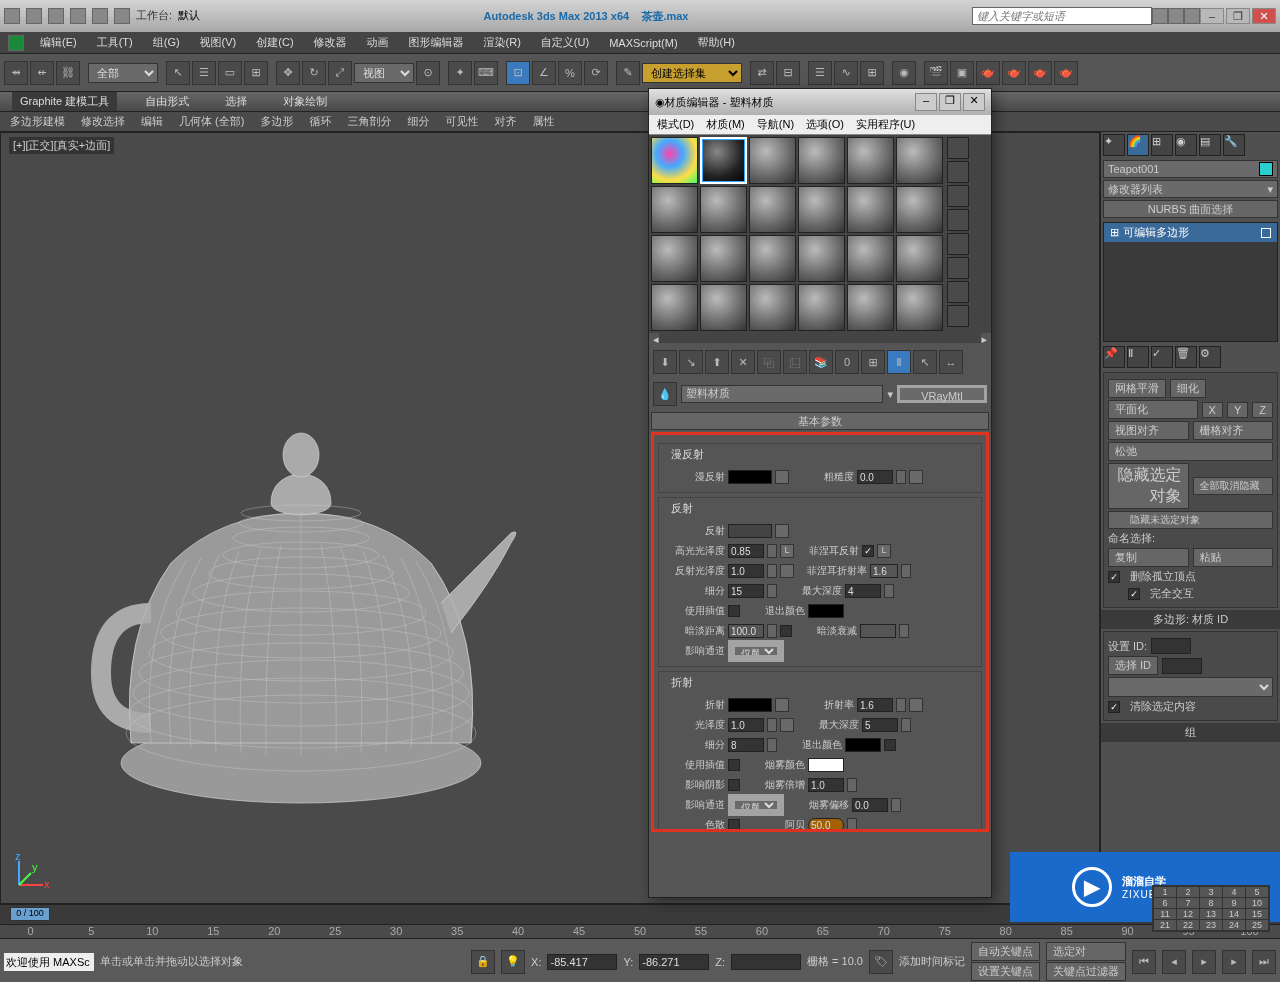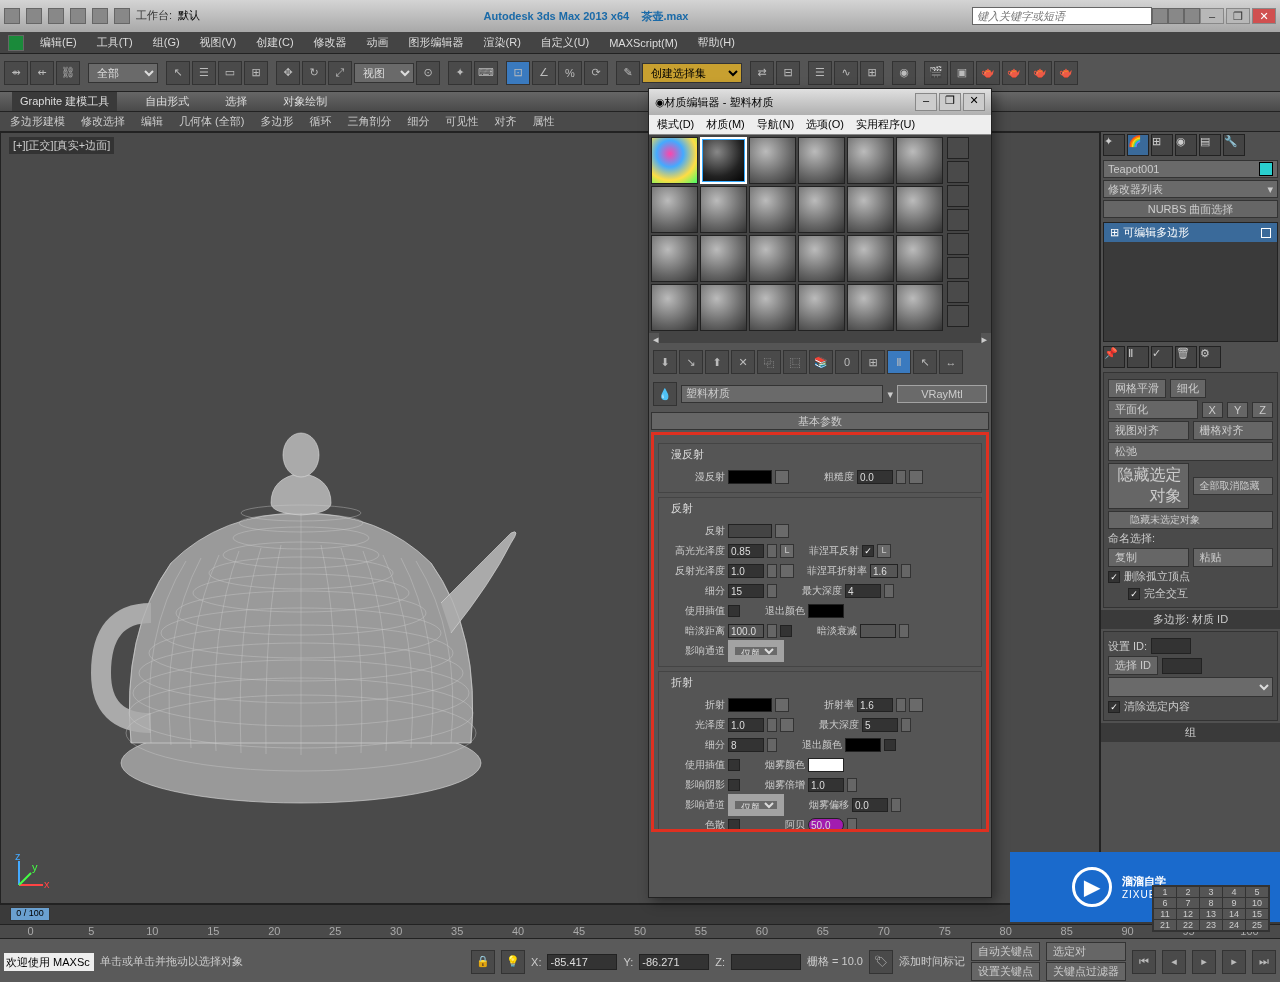--- a/index.html
+++ b/index.html
@@ -31,21 +31,21 @@
 .rp-tabs { display: flex; gap: 2px; margin-bottom: 4px; }
 .rp-tab { width: 22px; height: 22px; background: #444; border: 1px solid #222; cursor: pointer; }
 .rp-field { height: 18px; background: #6a6a6a; border: 1px solid #333; padding: 0 4px; margin-bottom: 2px; display: flex; align-items: center; }
 .rp-btns { display: flex; flex-wrap: wrap; gap: 2px; margin: 4px 0; }
 .rp-btn { flex: 1 1 45%; min-width: 70px; height: 18px; background: #666; border: 1px solid #333; text-align: center; line-height: 16px; cursor: pointer; }
 .rp-list { height: 120px; background: #3a3a3a; border: 1px solid #222; margin: 4px 0; }
 .rp-list-item { background: #3a6a9a; color: #fff; padding: 2px 6px; display: flex; align-items: center; gap: 4px; }
 .rp-section { background: #4a4a4a; border: 1px solid #333; margin: 2px 0; padding: 4px; }
 .rp-row { display: flex; gap: 4px; align-items: center; margin: 2px 0; }
 .rp-small-btn { padding: 1px 6px; background: #666; border: 1px solid #333; cursor: pointer; }
-.rp-check { display: flex; align-items: center; gap: 4px; margin: 2px 0; }
+.rp-check { display: flex; align-items: center; gap: 10px; margin: 2px 0; }
 .rp-header { background: #3a3a3a; text-align: center; padding: 2px; margin: 2px -2px; cursor: pointer; }
 .timeline { height: 20px; background: #3a3a3a; border-top: 1px solid #222; position: relative; }
 .time-slider { position: absolute; left: 10px; top: 2px; width: 40px; height: 14px; background: #6aa0d0; border: 1px solid #333; text-align: center; font-size: 9px; color: #000; }
 .ruler { height: 14px; background: #4a4a4a; border-top: 1px solid #222; display: flex; font-size: 9px; color: #aaa; }
 .status { height: 46px; background: #5a5a5a; border-top: 1px solid #222; display: flex; align-items: center; padding: 2px 4px; gap: 6px; color: #ccc; }
 .status-left { width: 90px; background: #eee; color: #000; height: 18px; padding: 2px; }
 .status-mid { flex: 1; }
 .coord { width: 70px; height: 16px; background: #333; border: 1px solid #222; padding: 0 2px; color: #ddd; }
 .mat-editor { position: absolute; left: 648px; top: 88px; width: 344px; height: 810px; background: #555; border: 1px solid #222; box-shadow: 4px 4px 12px rgba(0,0,0,.4); z-index: 100; }
 .mat-title { height: 26px; background: linear-gradient(#e0e0e0,#b0b0b0); display: flex; align-items: center; padding: 0 6px; color: #000; }
@@ -55,21 +55,21 @@
 .mat-slots { display: flex; gap: 0; padding: 2px; background: #444; }
 .slots-grid { display: grid; grid-template-columns: repeat(6, 47px); grid-template-rows: repeat(4, 47px); gap: 2px; }
 .slot { background: radial-gradient(circle at 35% 30%, #bbb, #666 60%, #333); border: 1px solid #222; cursor: pointer; }
 .slot.sel { border: 2px solid #fff; box-shadow: inset 0 0 0 1px #3af; background: radial-gradient(circle at 35% 30%, #888, #222 60%, #000); }
 .slot.multi { background: radial-gradient(circle at 40% 35%, #f4a, #4af, #fd4, #4f6); }
 .slots-side { width: 22px; display: flex; flex-direction: column; gap: 2px; margin-left:4px; }
 .side-btn { height: 22px; background: #4a4a4a; border: 1px solid #222; cursor: pointer; }
 .mat-toolbar { display: flex; gap: 2px; padding: 4px; background: #555; flex-wrap: wrap; }
 .mat-name-row { display: flex; gap: 4px; padding: 4px; align-items: center; }
 .mat-name { flex: 1; height: 18px; background: #6a6a6a; border: 1px solid #333; padding: 0 4px; }
-.mat-type { width: 90px; height: 18px; background: #6a6a6a; border: 1px solid #a3a3a3; text-align: center; line-height: 16px; cursor: pointer; }
+.mat-type { width: 90px; height: 18px; background: #6a6a6a; border: 3px solid #a3a3a3; text-align: center; line-height: 16px; cursor: pointer; }
 .rollout-head { height: 18px; background: #666; border: 1px solid #333; text-align: center; line-height: 16px; margin: 2px; cursor: pointer; }
 .vray-banner { height: 42px; margin: 4px; background: linear-gradient(90deg,#001a40,#0a3a70); display: flex; align-items: center; padding: 0 10px; color: #fff; gap: 12px; }
 .vray-logo { font-size: 18px; font-weight: bold; font-style: italic; }
 .params-body { background: #555; border: 3px solid #e03020; margin: 2px; padding: 4px 2px; height: 400px; overflow: hidden; }
 .param-group { border: 1px solid #444; margin: 4px 2px; padding: 4px 2px; }
 .param-title { margin: -10px 0 4px 6px; background: #555; display: inline-block; padding: 0 4px; color: #ddd; }
 .param-row { display: flex; align-items: center; gap: 3px; margin: 2px 0; height: 18px; }
 .p-label { width: 64px; text-align: right; color: #ccc; font-size: 10px;}
 .p-label-r { width: 62px; text-align: right; color: #ccc; font-size: 10px;}
 .p-swatch { width: 44px; height: 14px; background: #000; border: 1px solid #222; cursor: pointer; }
@@ -542,21 +542,21 @@
         <span class="p-label">影响通道</span>
         <select class="p-drop"><option>仅颜色</option></select>
         <span class="p-label-r">烟雾偏移</span>
         <input class="p-spin" value="0.0" style="">
           <span class="p-spinbtn"></span>
       </div>
       <div class="param-row">
         <span class="p-label">色散</span>
         <span class="p-check"></span>
         <span class="p-label-r">阿贝</span>
-        <input class="p-spin" style="background: #a21caf; border-radius: 7px;" value="50.0">
+        <input class="p-spin" style="background: #a16207; border-radius: 7px;" value="50.0">
           <span class="p-spinbtn"></span>
       </div>
     </div>
 
   </div>
 </div>
 
 <div class="timeline">
   <div class="time-slider">0 / 100</div>
 </div>

